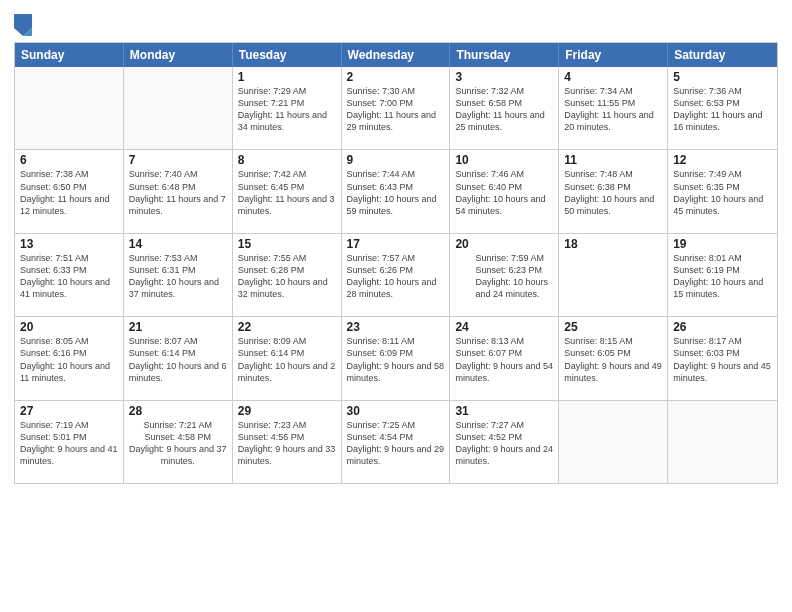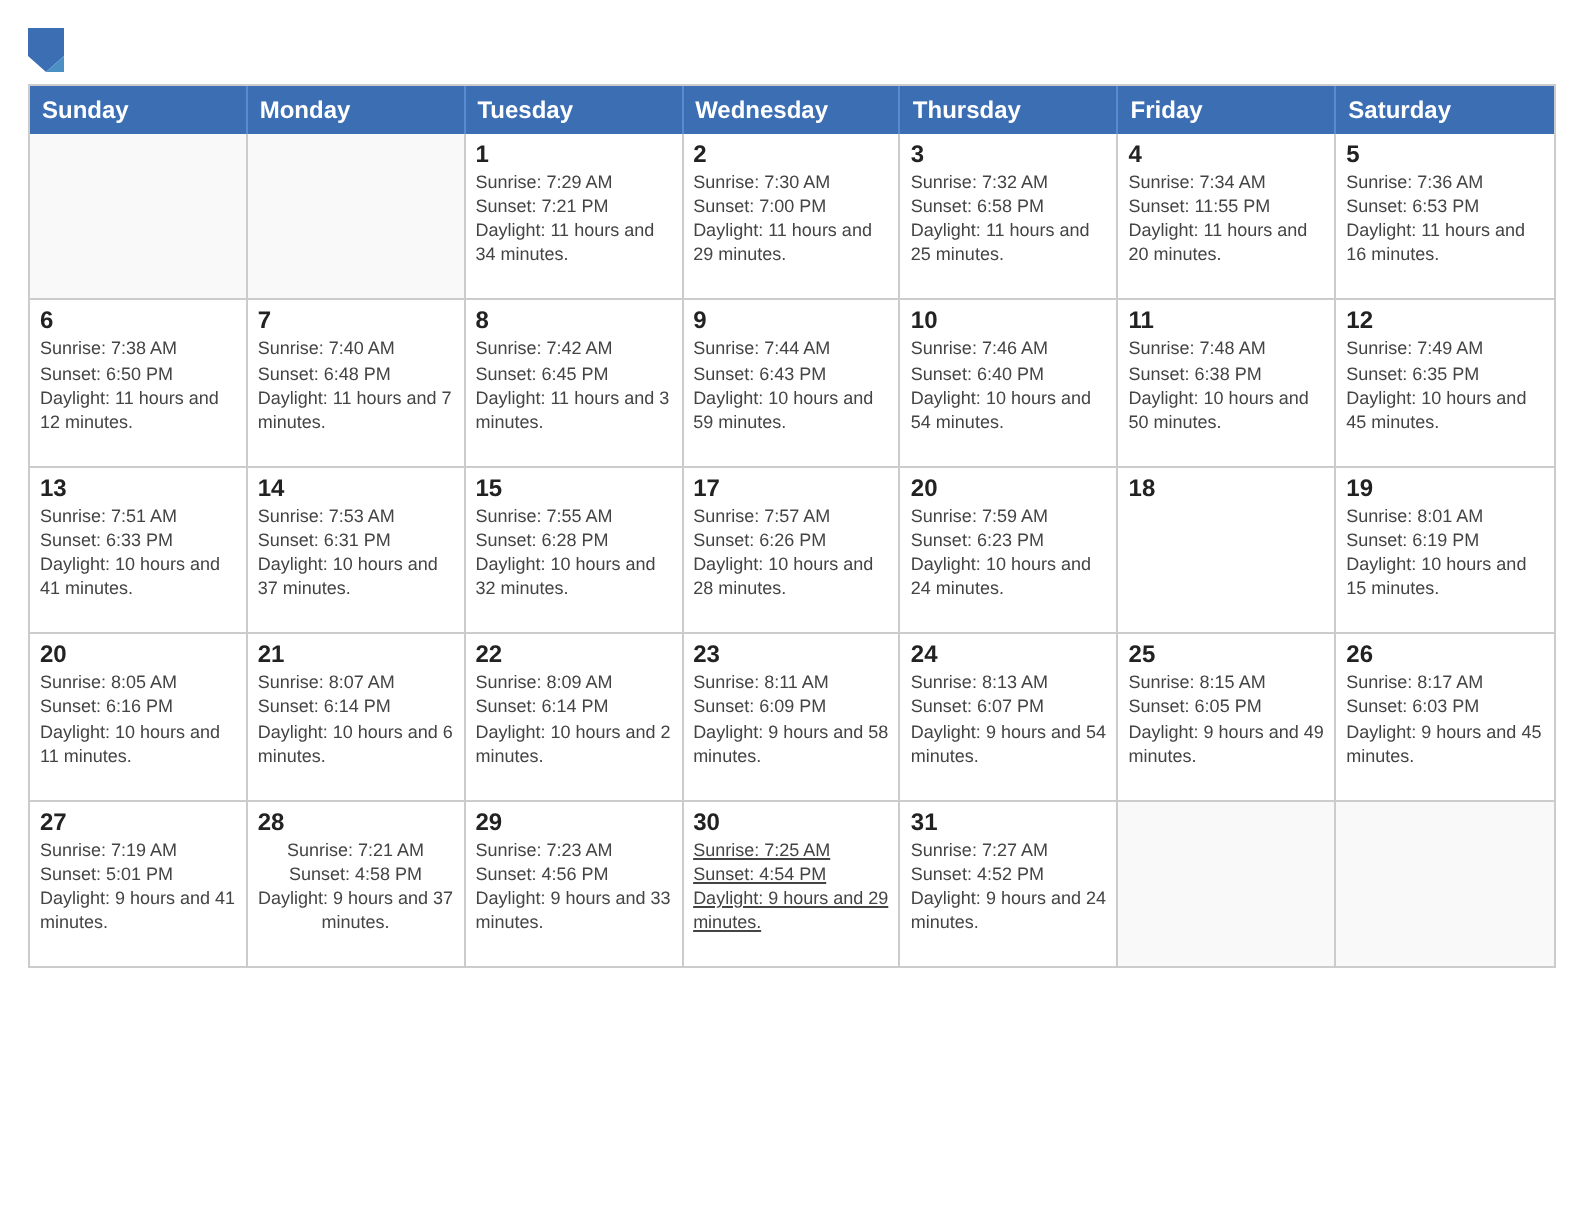--- a/index.html
+++ b/index.html
@@ -249,21 +249,21 @@
 Daylight: 10 hours and 32 minutes.</div>
           </div>
           <div class="cal-cell">
             <span class="day-num">17</span>
             <div class="cell-text" style="white-space: pre-line;">Sunrise: 7:57 AM
 Sunset: 6:26 PM
 Daylight: 10 hours and 28 minutes.</div>
           </div>
           <div class="cal-cell">
             <span class="day-num">20</span>
-            <div class="cell-text" style="white-space: pre-line;">Sunrise: 7:59 AM
+            <div class="cell-text" style="white-space: pre-line; margin-left: 20px;">Sunrise: 7:59 AM
 Sunset: 6:23 PM
 Daylight: 10 hours and 24 minutes.</div>
           </div>
           <div class="cal-cell">
             <span class="day-num">18</span>
           </div>
           <div class="cal-cell">
             <span class="day-num">19</span>
             <div class="cell-text" style="white-space: pre-line;">Sunrise: 8:01 AM
 Sunset: 6:19 PM
@@ -328,21 +328,21 @@
 Daylight: 9 hours and 37 minutes.</div>
           </div>
           <div class="cal-cell">
             <span class="day-num">29</span>
             <div class="cell-text" style="white-space: pre-line;">Sunrise: 7:23 AM
 Sunset: 4:56 PM
 Daylight: 9 hours and 33 minutes.</div>
           </div>
           <div class="cal-cell">
             <span class="day-num">30</span>
-            <div class="cell-text" style="white-space: pre-line; text-decoration: underline;">Sunrise: 7:25 AM
+            <div class="cell-text" style="white-space: pre-line;">Sunrise: 7:25 AM
 Sunset: 4:54 PM
 Daylight: 9 hours and 29 minutes.</div>
           </div>
           <div class="cal-cell">
             <span class="day-num">31</span>
             <div class="cell-text" style="white-space: pre-line;">Sunrise: 7:27 AM
 Sunset: 4:52 PM
 Daylight: 9 hours and 24 minutes.</div>
           </div>
           <div class="cal-cell empty"></div>

